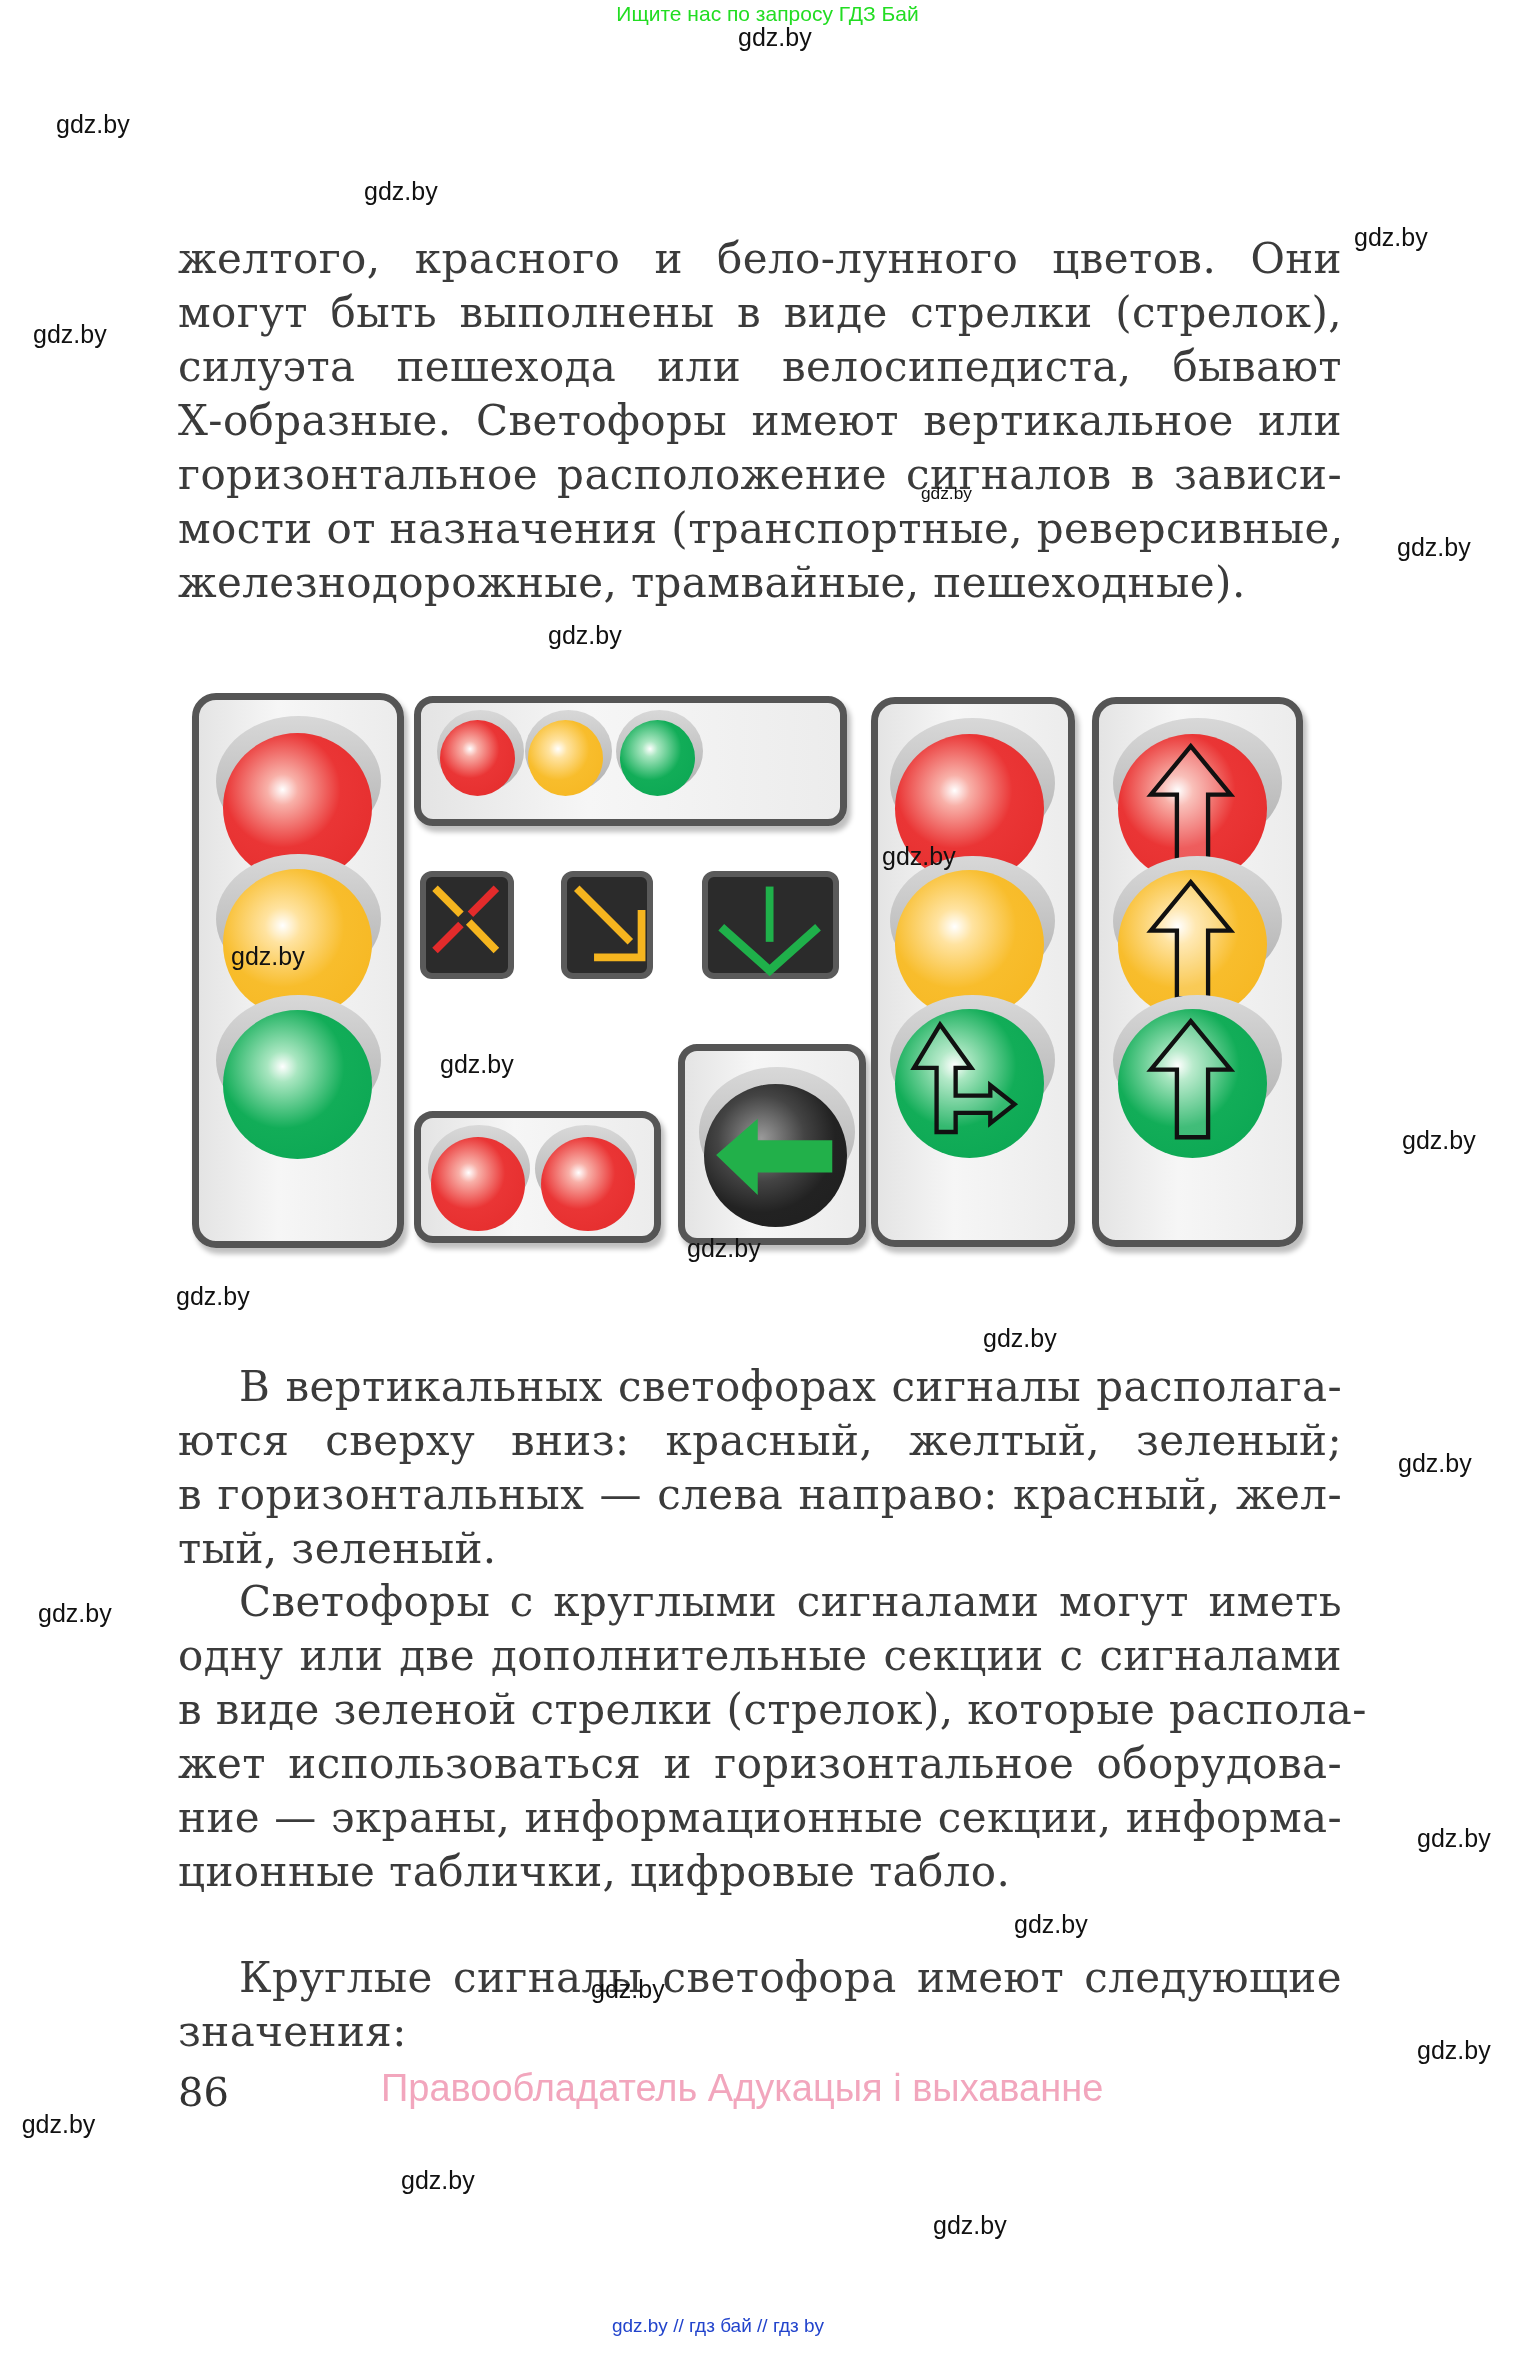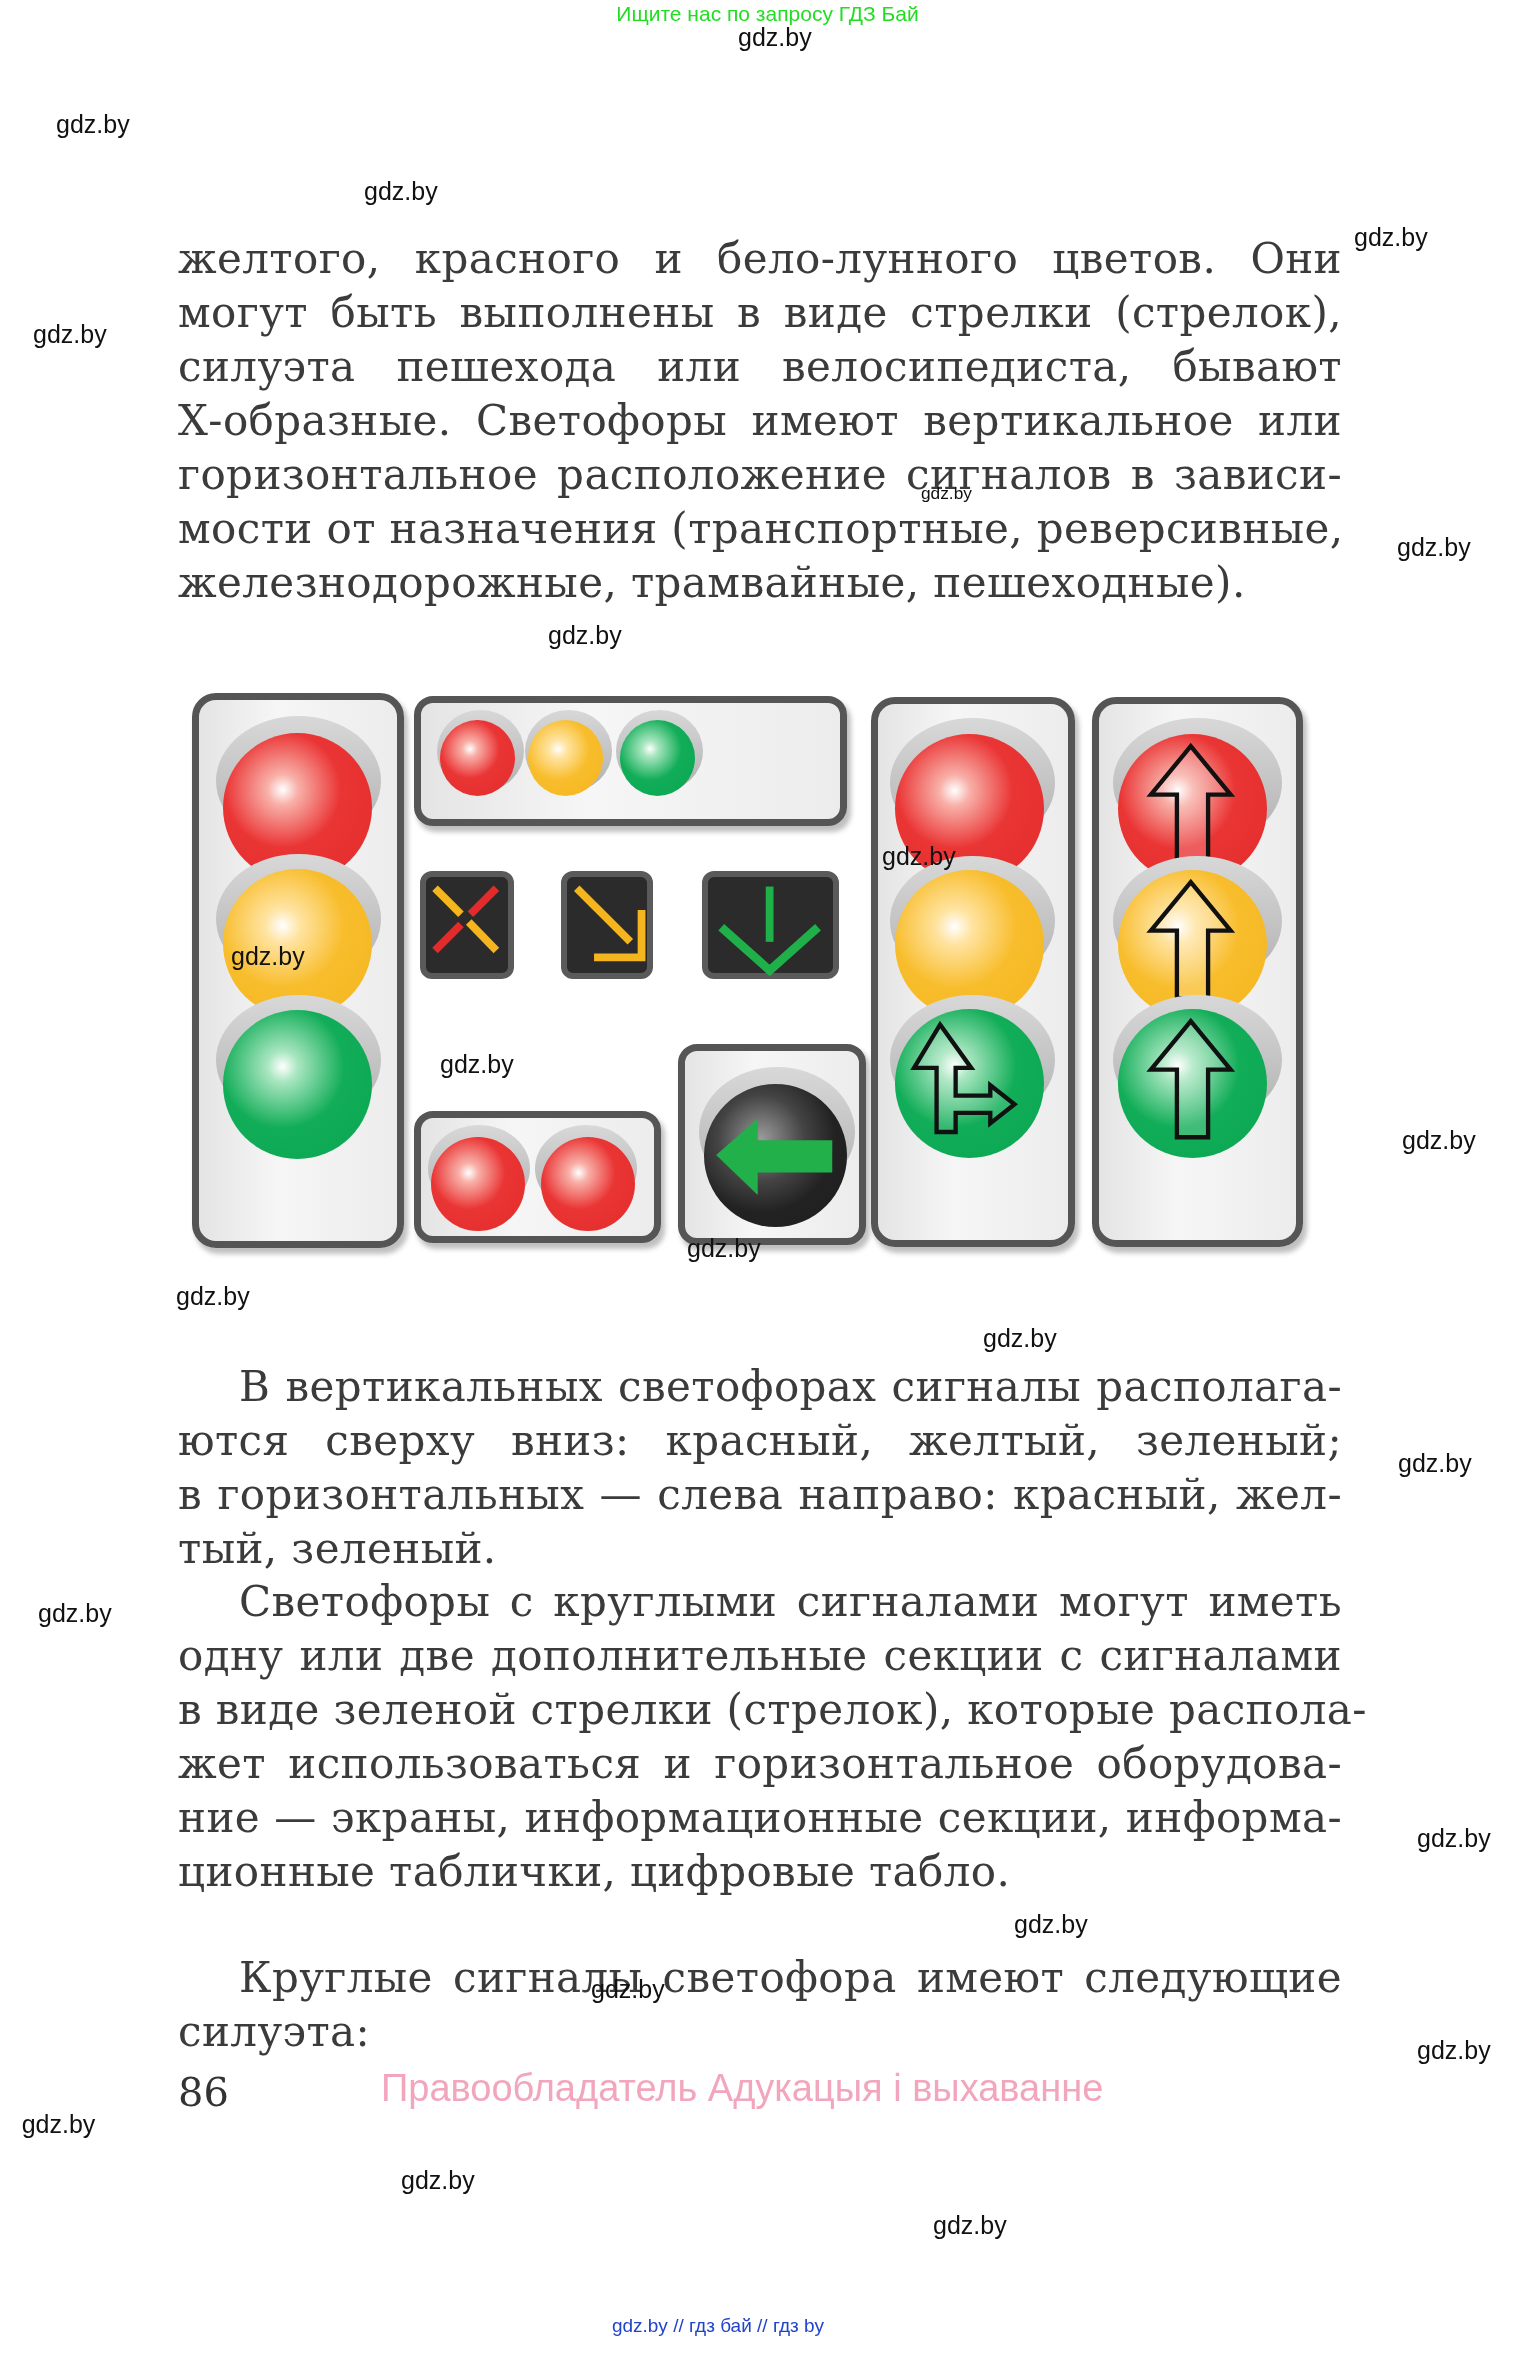--- a/index.html
+++ b/index.html
@@ -150,21 +150,21 @@
   <span class="line indent">Светофоры с круглыми сигналами могут иметь</span>
   <span class="line">одну или две дополнительные секции с сигналами</span>
   <span class="line">в виде зеленой стрелки (стрелок), которые распола-</span>
   <span class="line">жет использоваться и горизонтальное оборудова-</span>
   <span class="line">ние — экраны, информационные секции, информа-</span>
   <span class="line last">ционные таблички, цифровые табло.</span>
 </div>
 
 <div class="text-block" style="top:1951px;">
   <span class="line indent">Круглые сигналы светофора имеют следующие</span>
-  <span class="line last">силуэта:</span>
+  <span class="line last">значения:</span>
 </div>
 
 <div class="page-num">86</div>
 <div class="rights">Правообладатель Адукацыя і выхаванне</div>
 <div class="bottom-links">gdz.by  //  гдз бай  //  гдз by</div>
 
 <div id="wm-layer">
     <div class="wm" style="left: 738px; top: 23.4px;">gdz.by</div>
     <div class="wm" style="left: 56px; top: 110px;">gdz.by</div>
     <div class="wm" style="left: 364px; top: 177px;">gdz.by</div>

